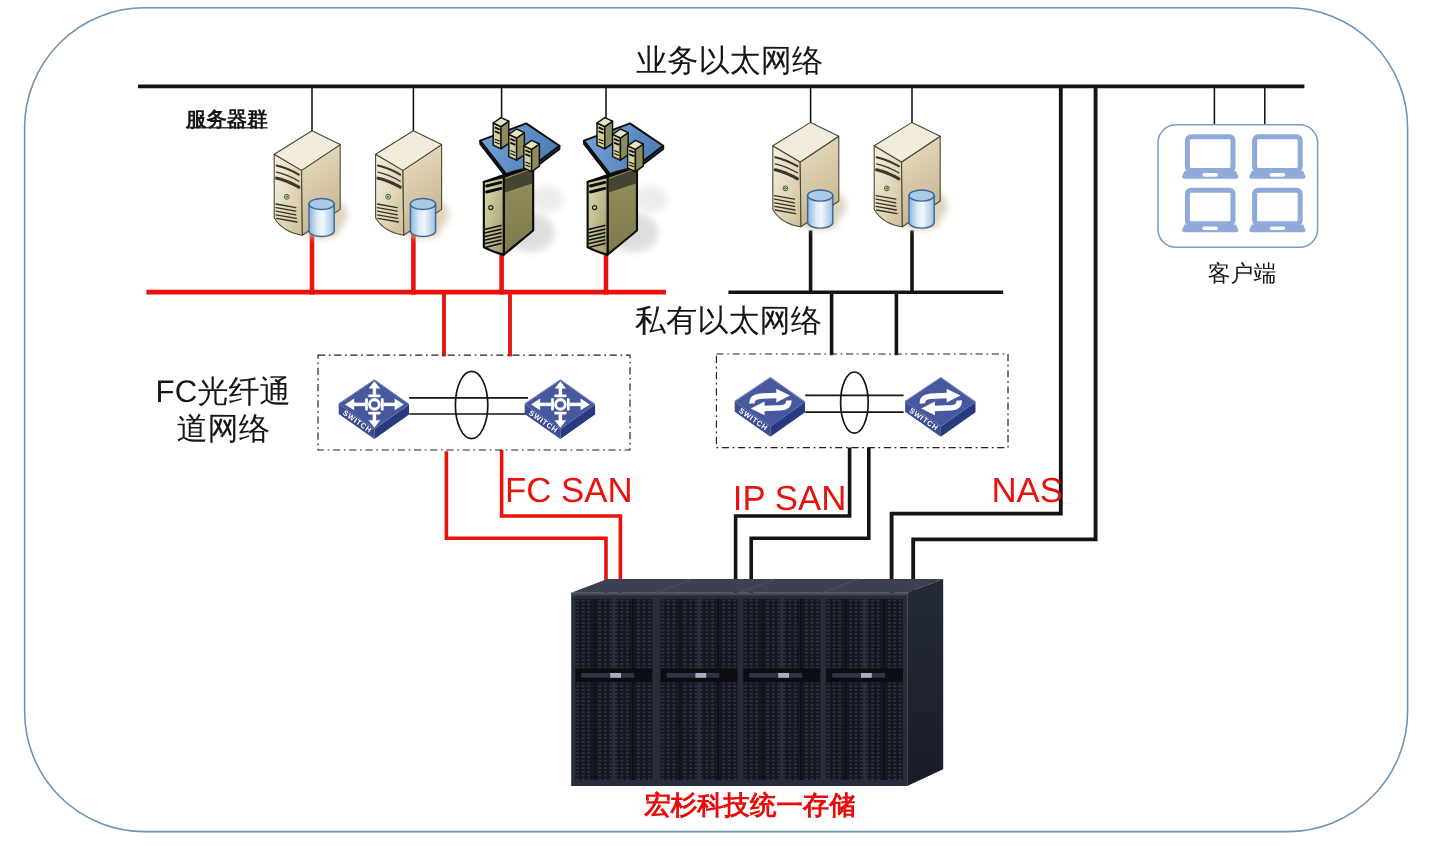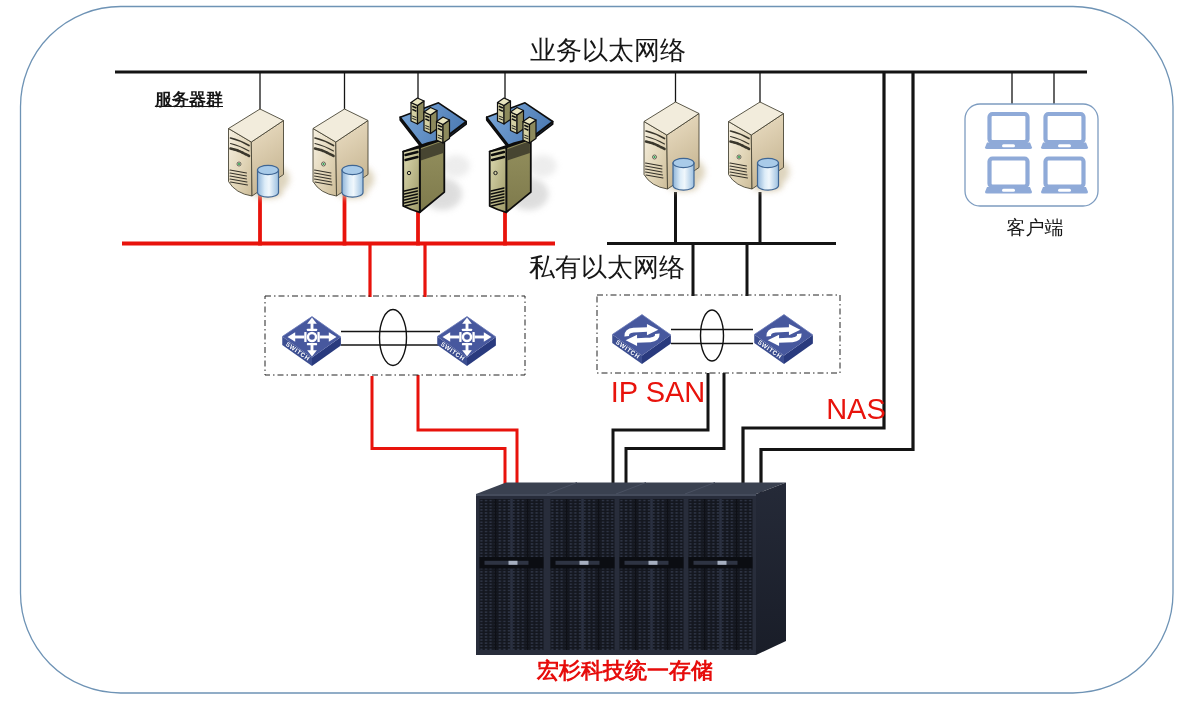--- a/index.html
+++ b/index.html
@@ -370,18 +370,23 @@
         <rect x="5" y="61.8" width="44" height="4" fill="#2e3443"></rect>
         <rect x="29" y="61.8" width="9" height="4" fill="#a6afc0"></rect>
       </g>
     </g>
   </g>
 </svg>
 
 <div class="lbl lbl-center biz-label" style="left:608px;top:33px;text-align:right;">业务以太网络</div>
 <div class="lbl grp-label" style="left:155px;top:88px;text-decoration:underline;">服务器群</div>
 <div class="lbl lbl-center priv-label" style="left:607px;top:250px;">私有以太网络</div>
+<div class="lbl lbl-center fcnet-label" style="left:186px;top:311px;">
+  <div>FC光纤通</div>
+  <div>道网络</div>
+</div>
 <div class="lbl lbl-center clients-label" style="left:1035px;top:215px;">客户端</div>
-<div class="lbl lbl-center san-label" style="left:658px;top:376px;">IP SAN</div>
+<div class="lbl lbl-center san-label" style="left:474px;top:393px;">FC SAN</div>
+<div class="lbl lbl-center san-label" style="left:658px;top:400px;">IP SAN</div>
 <div class="lbl lbl-center san-label" style="left:839px;top:393px;margin-left:17px;">NAS</div>
 <div class="lbl lbl-center storage-label" style="left:625px;top:656px;">宏杉科技统一存储</div>
 
 </div>
 
 </body></html>

